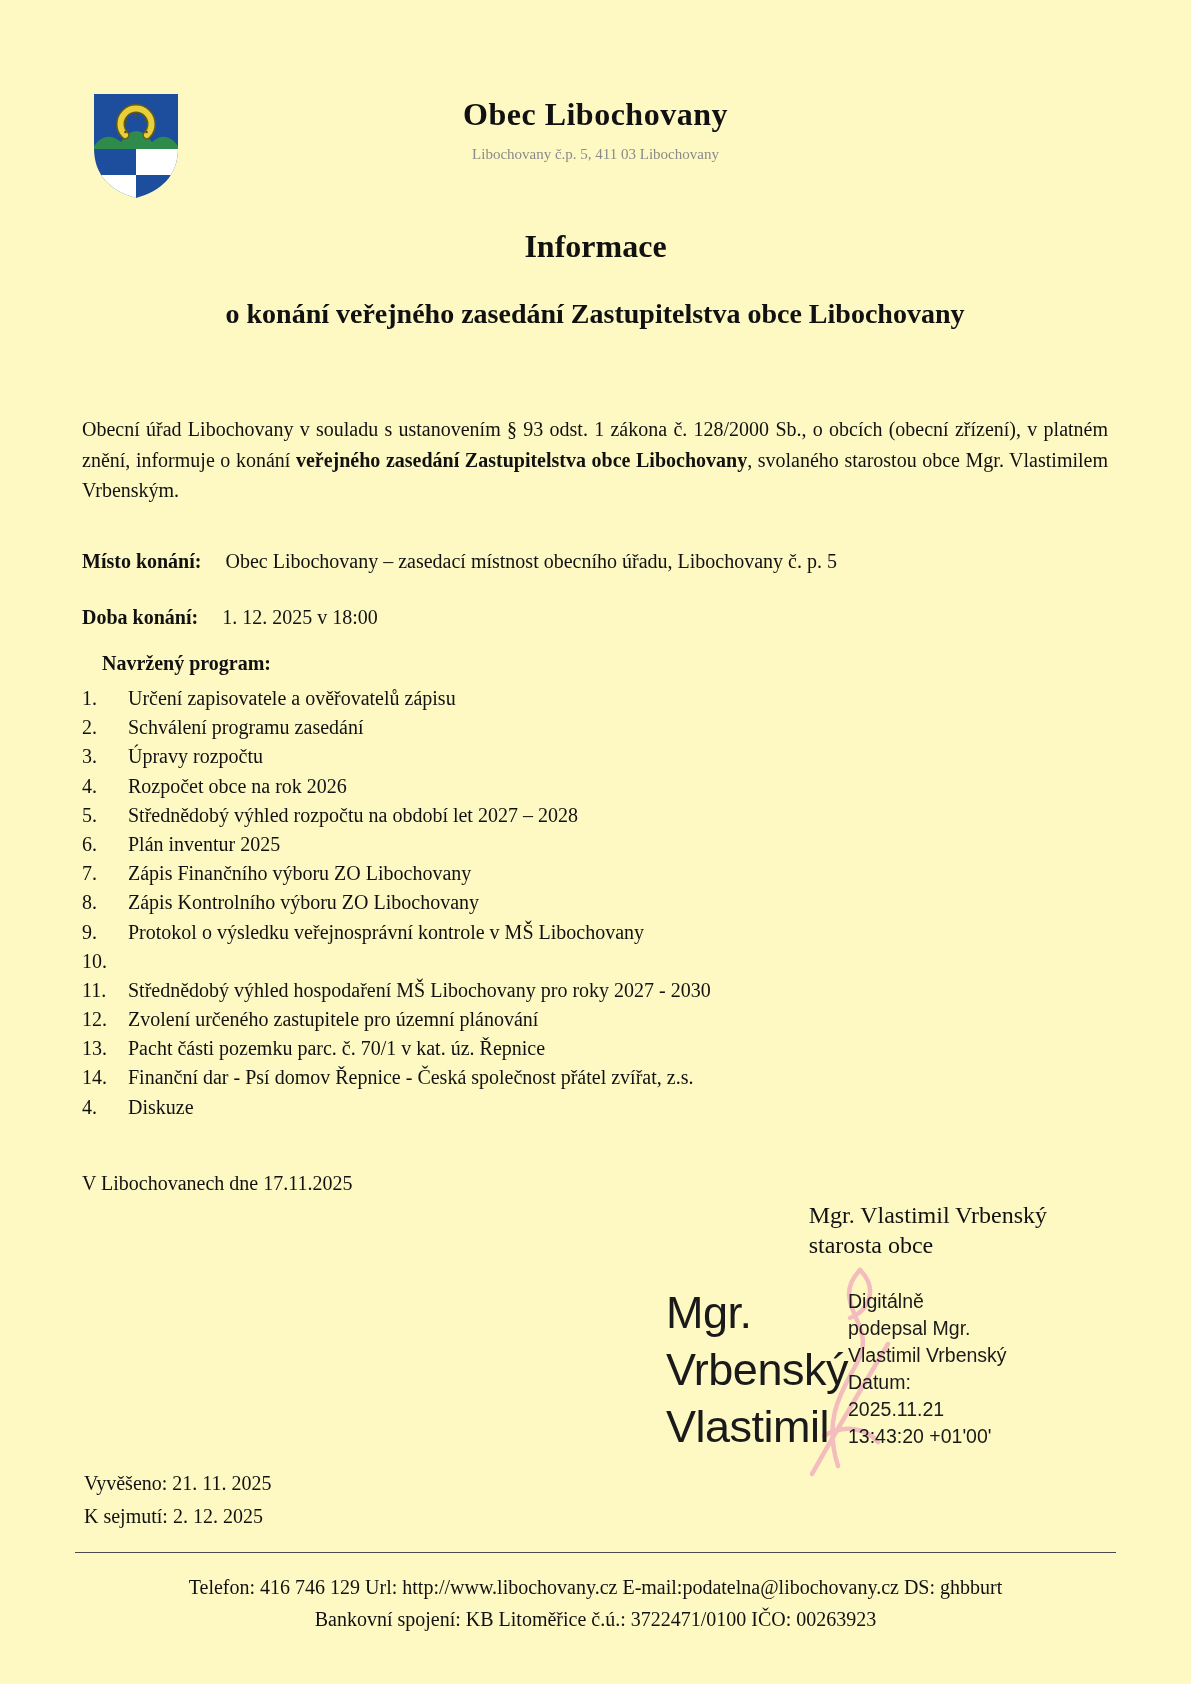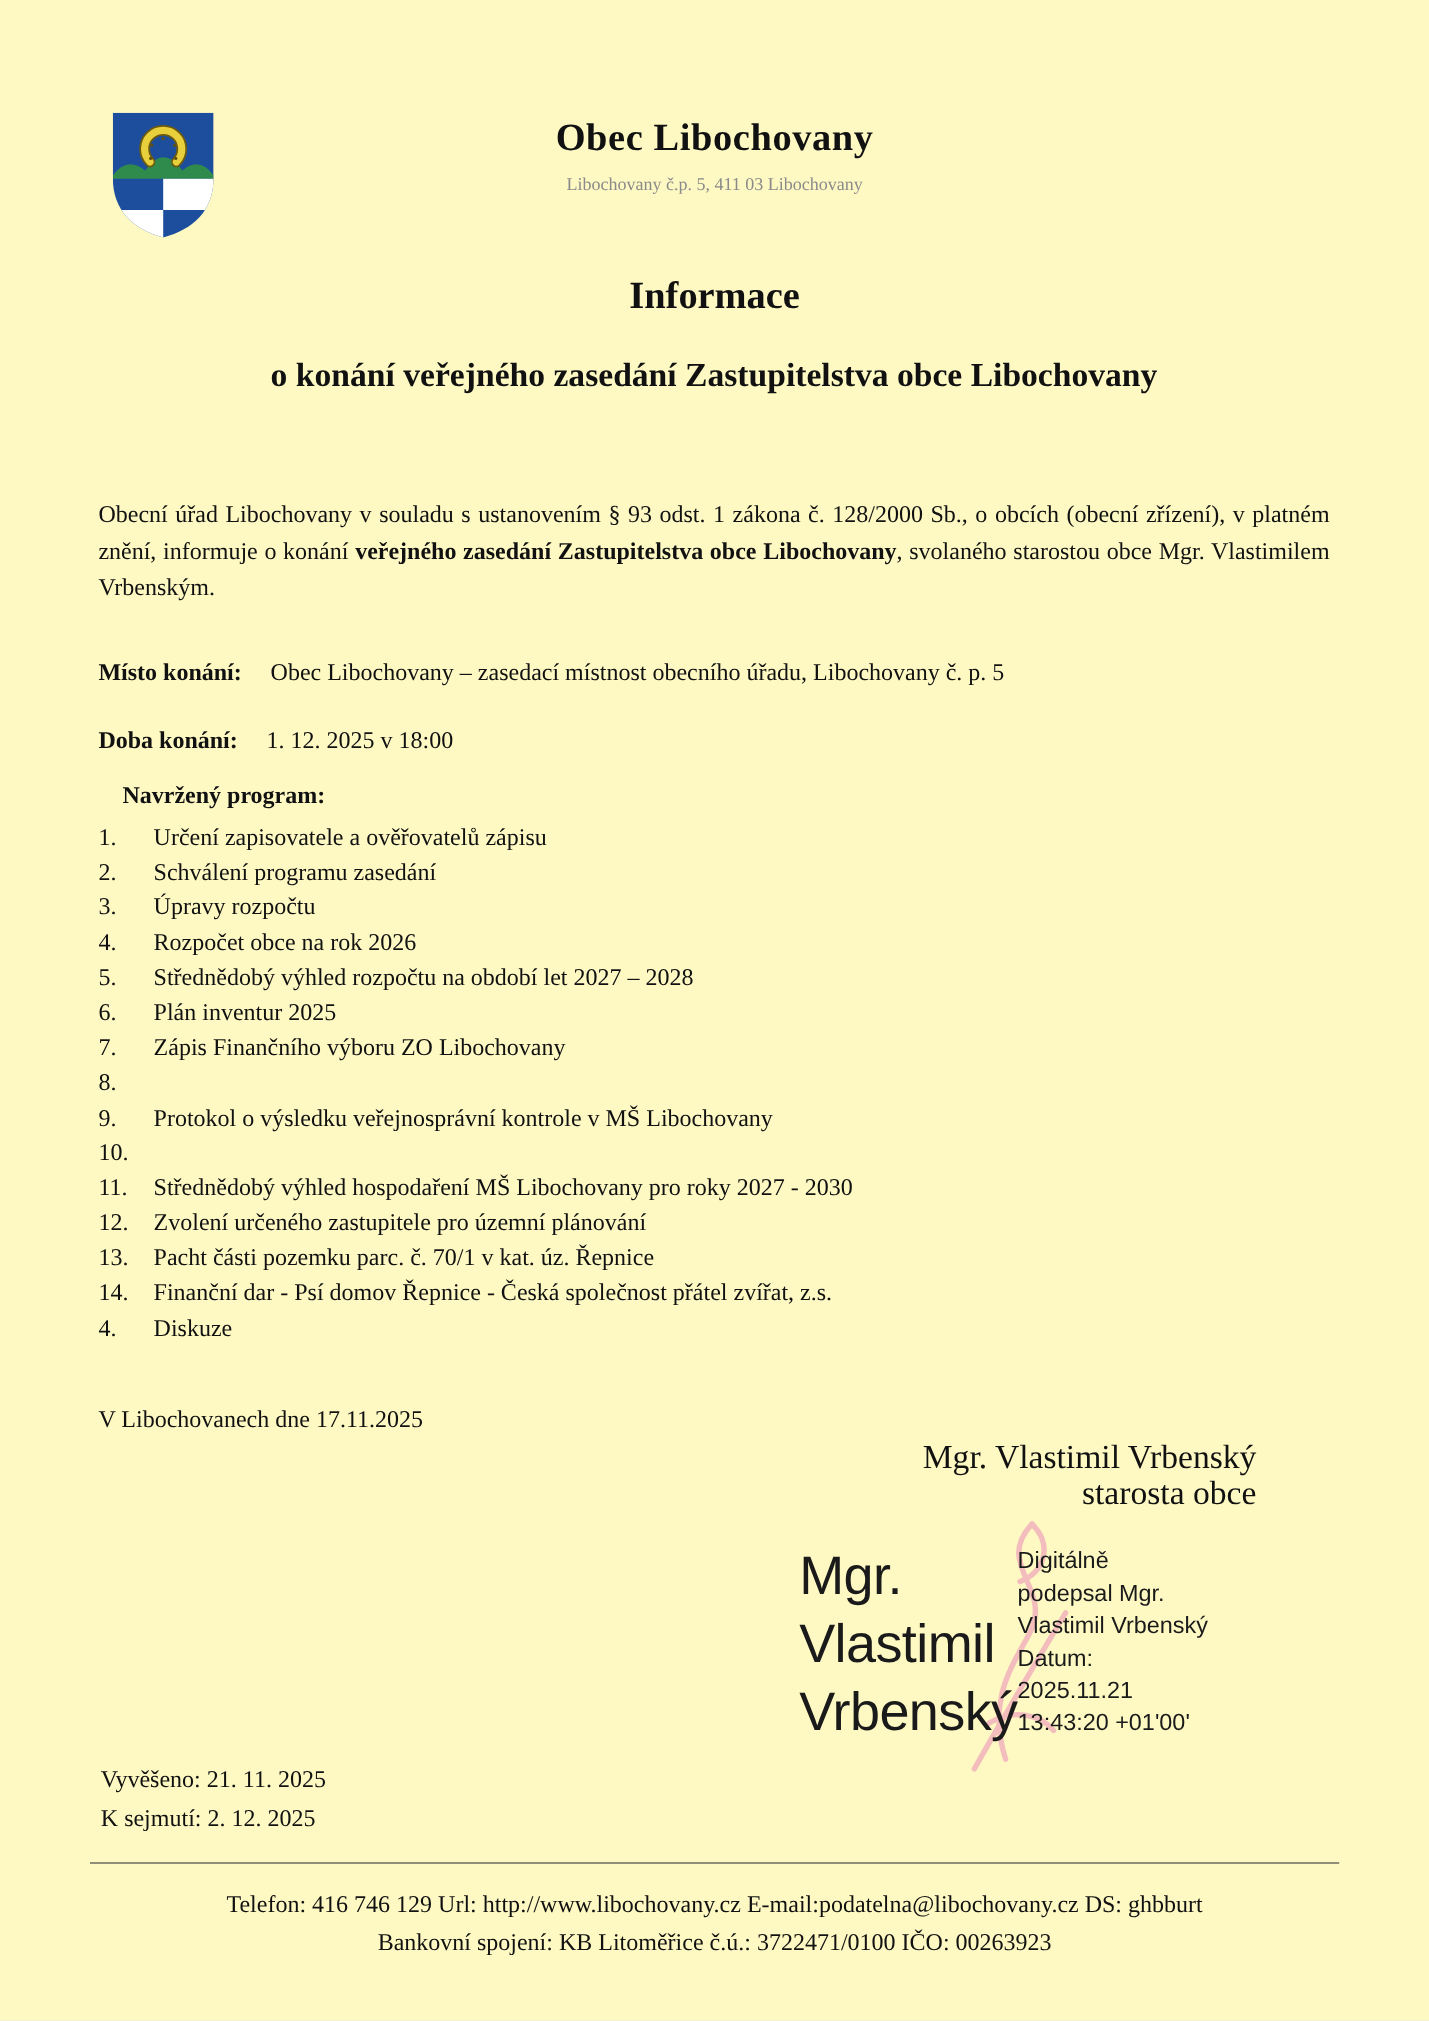--- a/index.html
+++ b/index.html
@@ -32,22 +32,22 @@
   .meta-time{position:absolute;left:82px;top:606px;font-size:20px;}
   .meta-label{font-weight:bold;}
   .meta-value{margin-left:24px;}
   
   .program-heading{position:absolute;left:82px;top:652px;font-size:20px;font-weight:bold;margin-left:20px;}
   .program-list{position:absolute;left:82px;top:684px;width:1026px;font-size:20px;}
   .program-item{display:flex;height:29.2px;line-height:29.2px;}
   .program-num{width:46px;flex:0 0 46px;}
   
   .place-date{position:absolute;left:82px;top:1172px;font-size:20px;}
-  .signer{position:absolute;right:144px;top:1200px;text-align:right;
-    font-size:28px;line-height:30px;}
+  .signer{position:absolute;right:144px;top:1200px;text-align:left;
+    font-size:24px;line-height:30px;}
   
   .digsig{position:absolute;left:662px;top:1278px;width:450px;height:205px;
     font-family:"Liberation Sans", sans-serif;color:#1a1a1a;}
   .digsig-ribbon{position:absolute;left:142px;top:-12px;width:92px;height:215px;}
   .digsig-name{position:absolute;left:4px;top:6px;font-size:45px;line-height:57px;
     letter-spacing:-0.5px;}
   .digsig-details{position:absolute;left:186px;top:10px;font-size:19.5px;line-height:27px;
     white-space:pre-line;}
   
   .posted1{position:absolute;left:84px;top:1472px;font-size:20px;}
@@ -128,20 +128,21 @@
       <div class="program-item">
       <span class="program-num">6.</span>
         <span class="program-text">Plán inventur 2025</span>
     </div>
       <div class="program-item">
       <span class="program-num">7.</span>
         <span class="program-text">Zápis Finančního výboru ZO Libochovany</span>
     </div>
       <div class="program-item">
       <span class="program-num">8.</span>
+        <span class="program-text">Zápis Kontrolního výboru ZO Libochovany</span>
     </div>
       <div class="program-item">
       <span class="program-num">9.</span>
         <span class="program-text">Protokol o výsledku veřejnosprávní kontrole v MŠ Libochovany</span>
     </div>
       <div class="program-item">
       <span class="program-num">10.</span>
     </div>
       <div class="program-item">
       <span class="program-num">11.</span>
@@ -177,22 +178,22 @@
         <g fill="none" stroke="#f2b6bd" stroke-width="4.5" stroke-linecap="round" opacity="0.9">
           <path d="M56,4 C24,38 74,58 54,95 C40,122 18,150 34,200"></path>
           <path d="M84,78 C62,115 36,158 8,208"></path>
           <path d="M56,4 C74,22 66,44 46,52"></path>
           <path d="M20,170 C40,158 62,162 74,176"></path>
         </g>
       </svg>
     </div>
     <div class="digsig-name">
         <div>Mgr.</div>
+        <div>Vrbenský</div>
         <div>Vlastimil</div>
-        <div>Vrbenský</div>
       </div>
     <div class="digsig-details">Digitálně
 podepsal Mgr.
 Vlastimil Vrbenský
 Datum:
 2025.11.21
 13:43:20 +01'00'</div>
   </div>
 
   <div class="posted1">Vyvěšeno: 21. 11. 2025</div>

